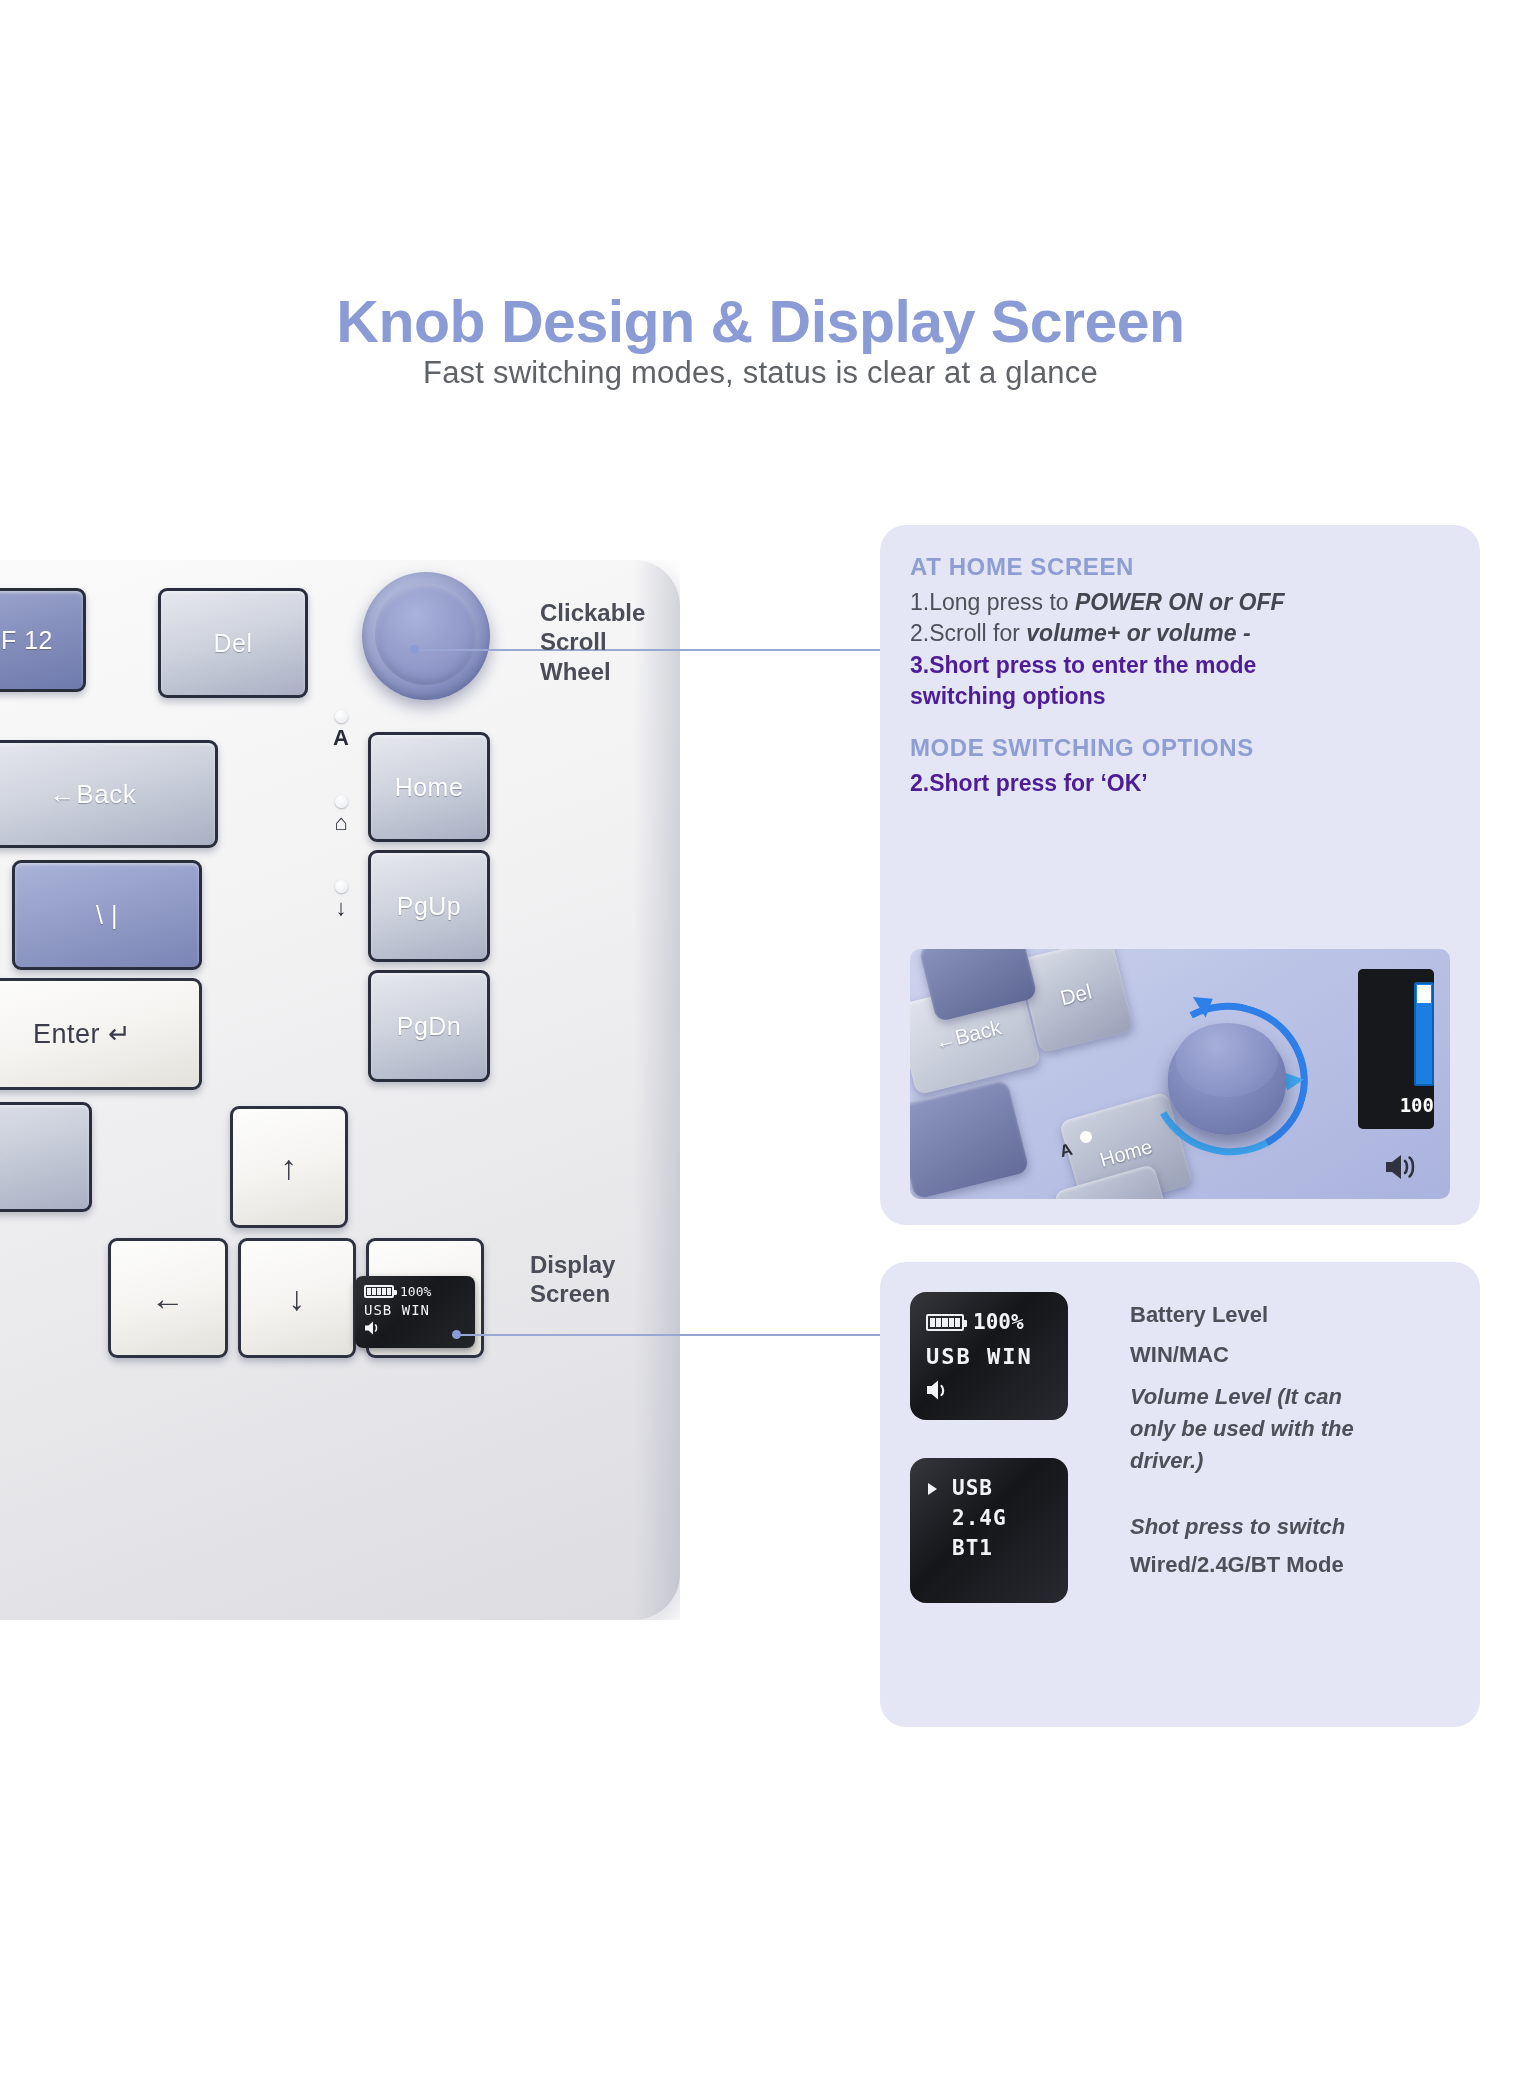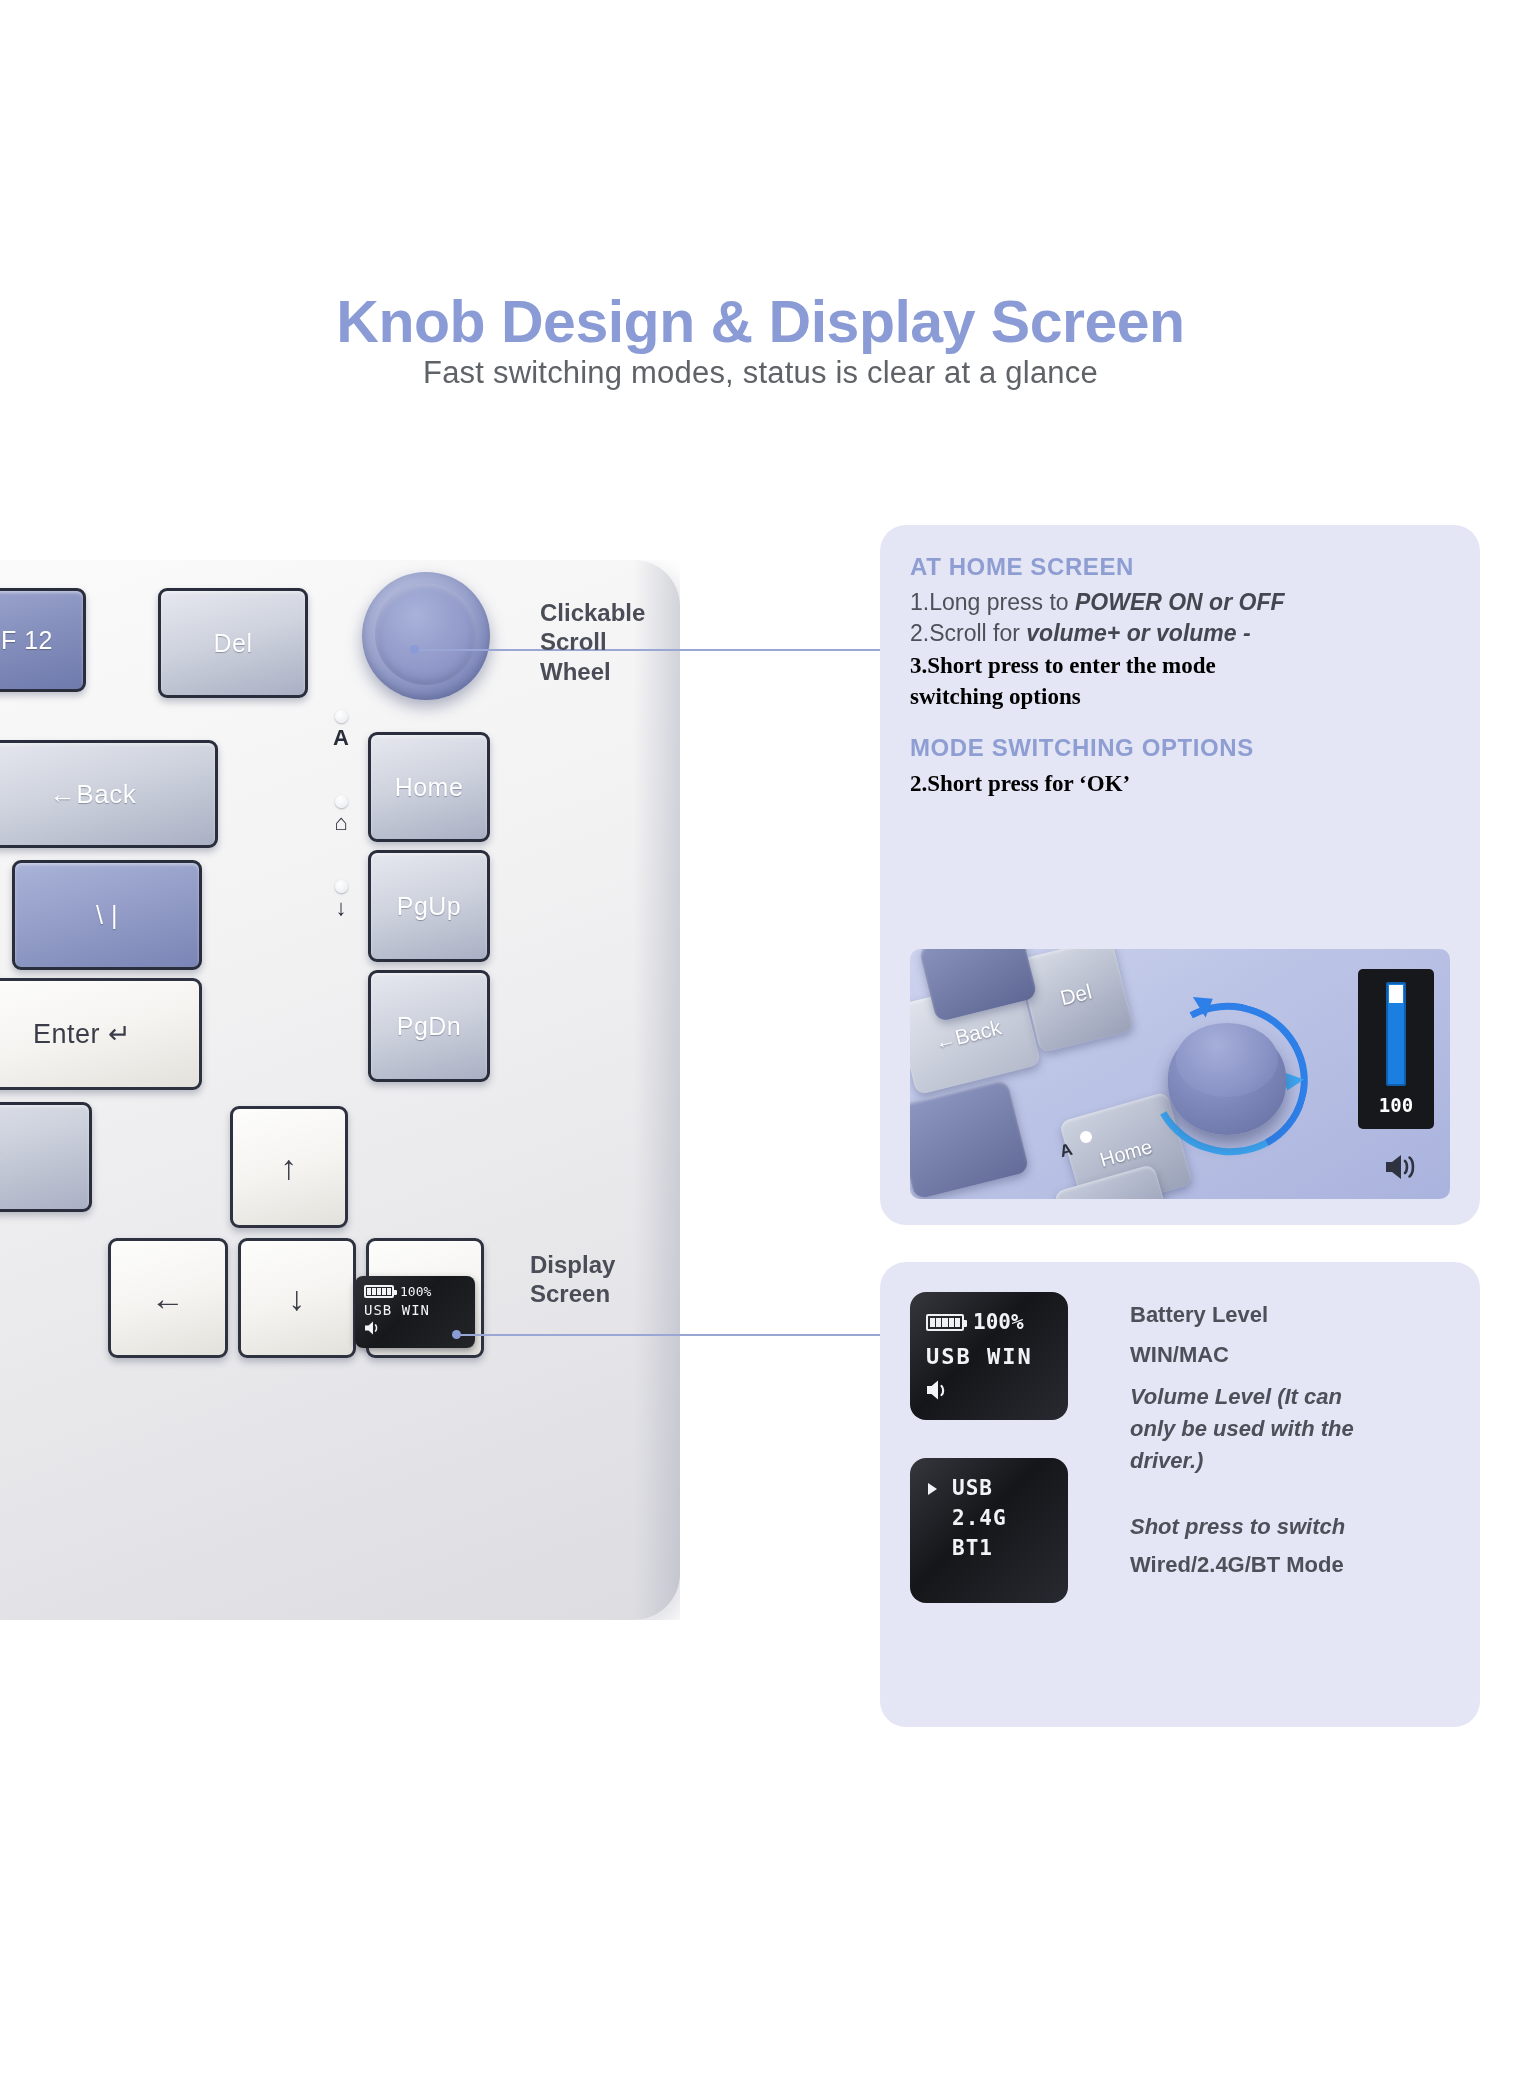--- a/index.html
+++ b/index.html
@@ -188,21 +188,21 @@
     color: #8e9ed3;
     letter-spacing: 0.6px;
     margin-bottom: 6px;
   }
   .sec-line {
     font-size: 23px;
     color: #4d5058;
     line-height: 1.36;
   }
   .sec-line b  { font-weight: bold; font-style: italic; color:#44474f; }
-  .sec-line.bold { font-weight: bold; color:#000000;font-family:Liberation Serif, serif; }
+  .sec-line.bold { font-weight: bold; color:#4c1d95; }
   .gap-16 { height: 22px; }
 
   
   .knob-photo {
     position: absolute;
     left: 30px; bottom: 26px;
     width: 540px; height: 250px;
     border-radius: 10px;
     overflow: hidden;
     background: linear-gradient(150deg,#cdd3ee 0%, #bcc4e6 40%, #aab3dd 100%);
@@ -236,21 +236,21 @@
   }
   .kp-arrow {
     position:absolute; width:0;height:0;
     border-left: 12px solid transparent;
     border-right: 12px solid transparent;
   }
   .kp-vol {
     position:absolute; right:16px; top:20px;
     width: 76px; height: 160px;
     background:#17181c; border-radius:5px;
-    display:flex; flex-direction:column; align-items:center; justify-content:center;
+    display:flex; flex-direction:column; align-items:flex-end; justify-content:center;
   }
   .kp-vol-bar {
     width: 20px; height: 104px;
     background:#1a7fe0; border:2px solid #0e5fae; border-radius:2px;
     position:relative;
   }
   .kp-vol-bar::before {
     content:''; position:absolute; left:1px; right:1px; top:1px; height:18px; background:#ffffff;
   }
   .kp-vol-num { color:#fff; font-size:19px; font-weight:bold; margin-top:8px; font-family:"DejaVu Sans Mono", monospace;}

